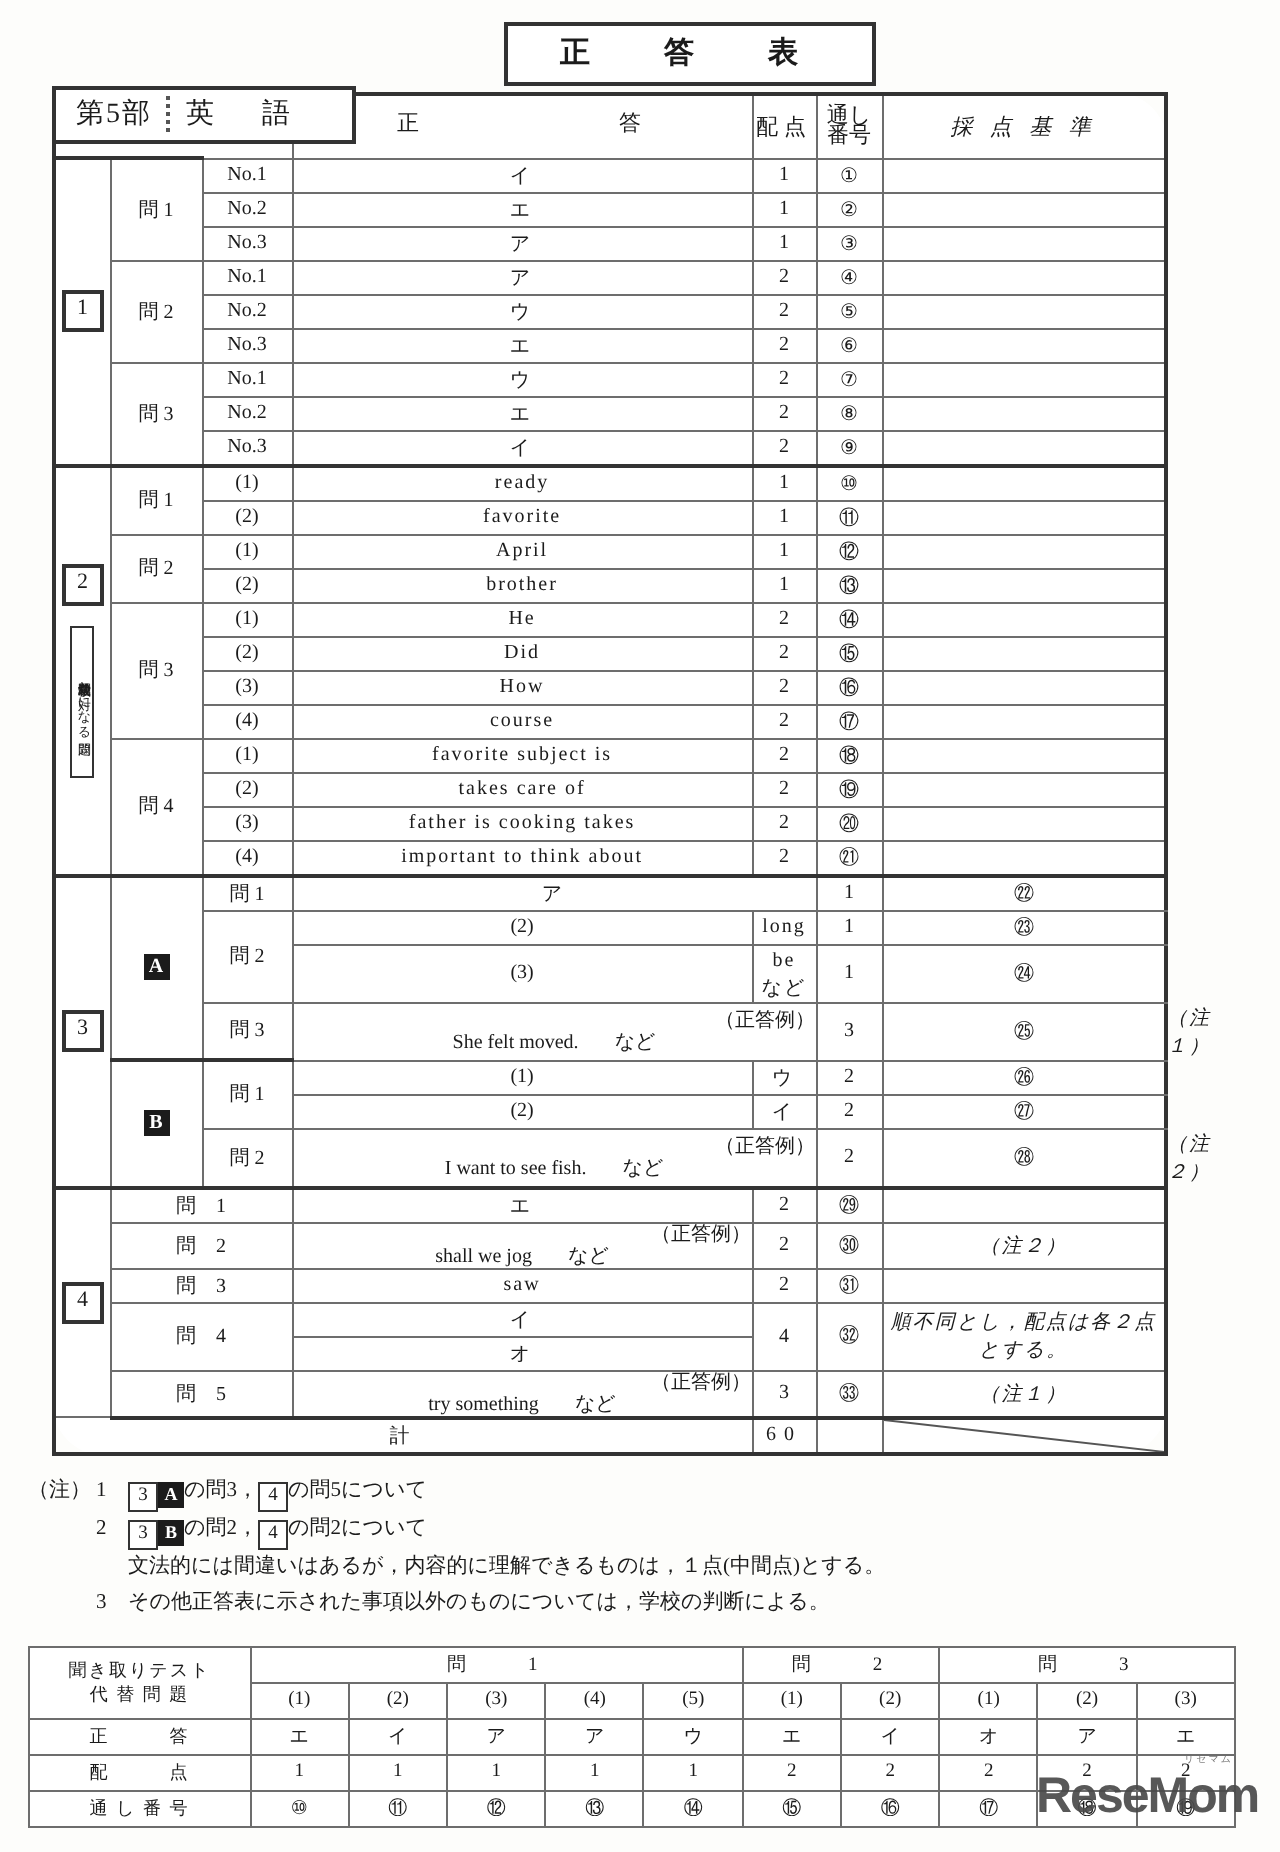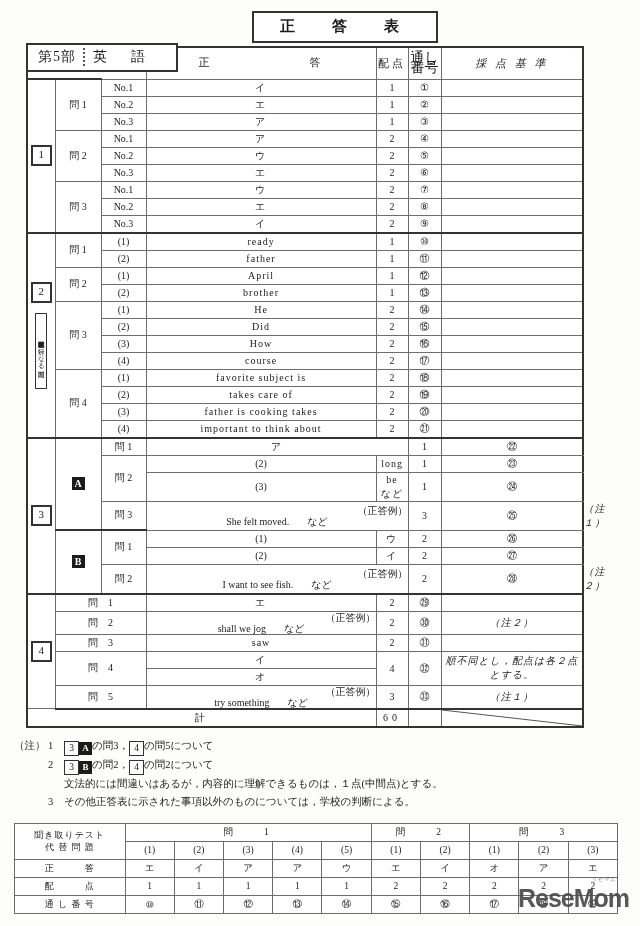--- a/index.html
+++ b/index.html
@@ -135,21 +135,21 @@
       <col style="width:230px">
         <col style="width:32px">
         <col style="width:33px">
         <col style="width:142px">
     </colgroup>
     <tbody id="main-body">
         <tr class="thead">
           <td colspan="3" class="outer-l outer-t">問 題 番 号</td>
           <td colspan="1" class="outer-t"><span style="display:inline-block;width:100%;"><span style="float:left;margin-left:52px;">正</span><span style="float:right;margin-right:52px;">答</span></span></td>
           <td colspan="1" class="outer-t">配点</td>
-          <td colspan="1" class="outer-t" style="font-size: 14px; letter-spacing: 0px; line-height: 10px;">
+          <td colspan="1" class="outer-t" style="font-size: 11px; letter-spacing: 0px; line-height: 10px;">
             <span style="display:block">通し</span>
             <span style="display:block">番号</span>
           </td>
           <td colspan="1" class="outer-t outer-r">採 点 基 準</td>
         </tr>
         <tr>
           <td rowspan="9" class="outer-l sec-t"><span class="numbox">1</span></td>
           <td rowspan="3" colspan="1" class=" sec-t">問 1</td>
           <td>No.1</td>
           <td class="ansjp">イ</td>
@@ -221,21 +221,21 @@
             </div></td>
           <td rowspan="2" colspan="1" class=" sec-t">問 1</td>
           <td>(1)</td>
           <td class="ans">ready</td>
           <td>1</td>
           <td class="circ">⑩</td>
           <td class="crit outer-r"></td>
         </tr>
         <tr>
           <td>(2)</td>
-          <td class="ans">father</td>
+          <td class="ans">favorite</td>
           <td>1</td>
           <td class="circ">⑪</td>
           <td class="crit outer-r"></td>
         </tr>
         <tr>
           <td rowspan="2" colspan="1">問 2</td>
           <td>(1)</td>
           <td class="ans">April</td>
           <td>1</td>
           <td class="circ">⑫</td>

